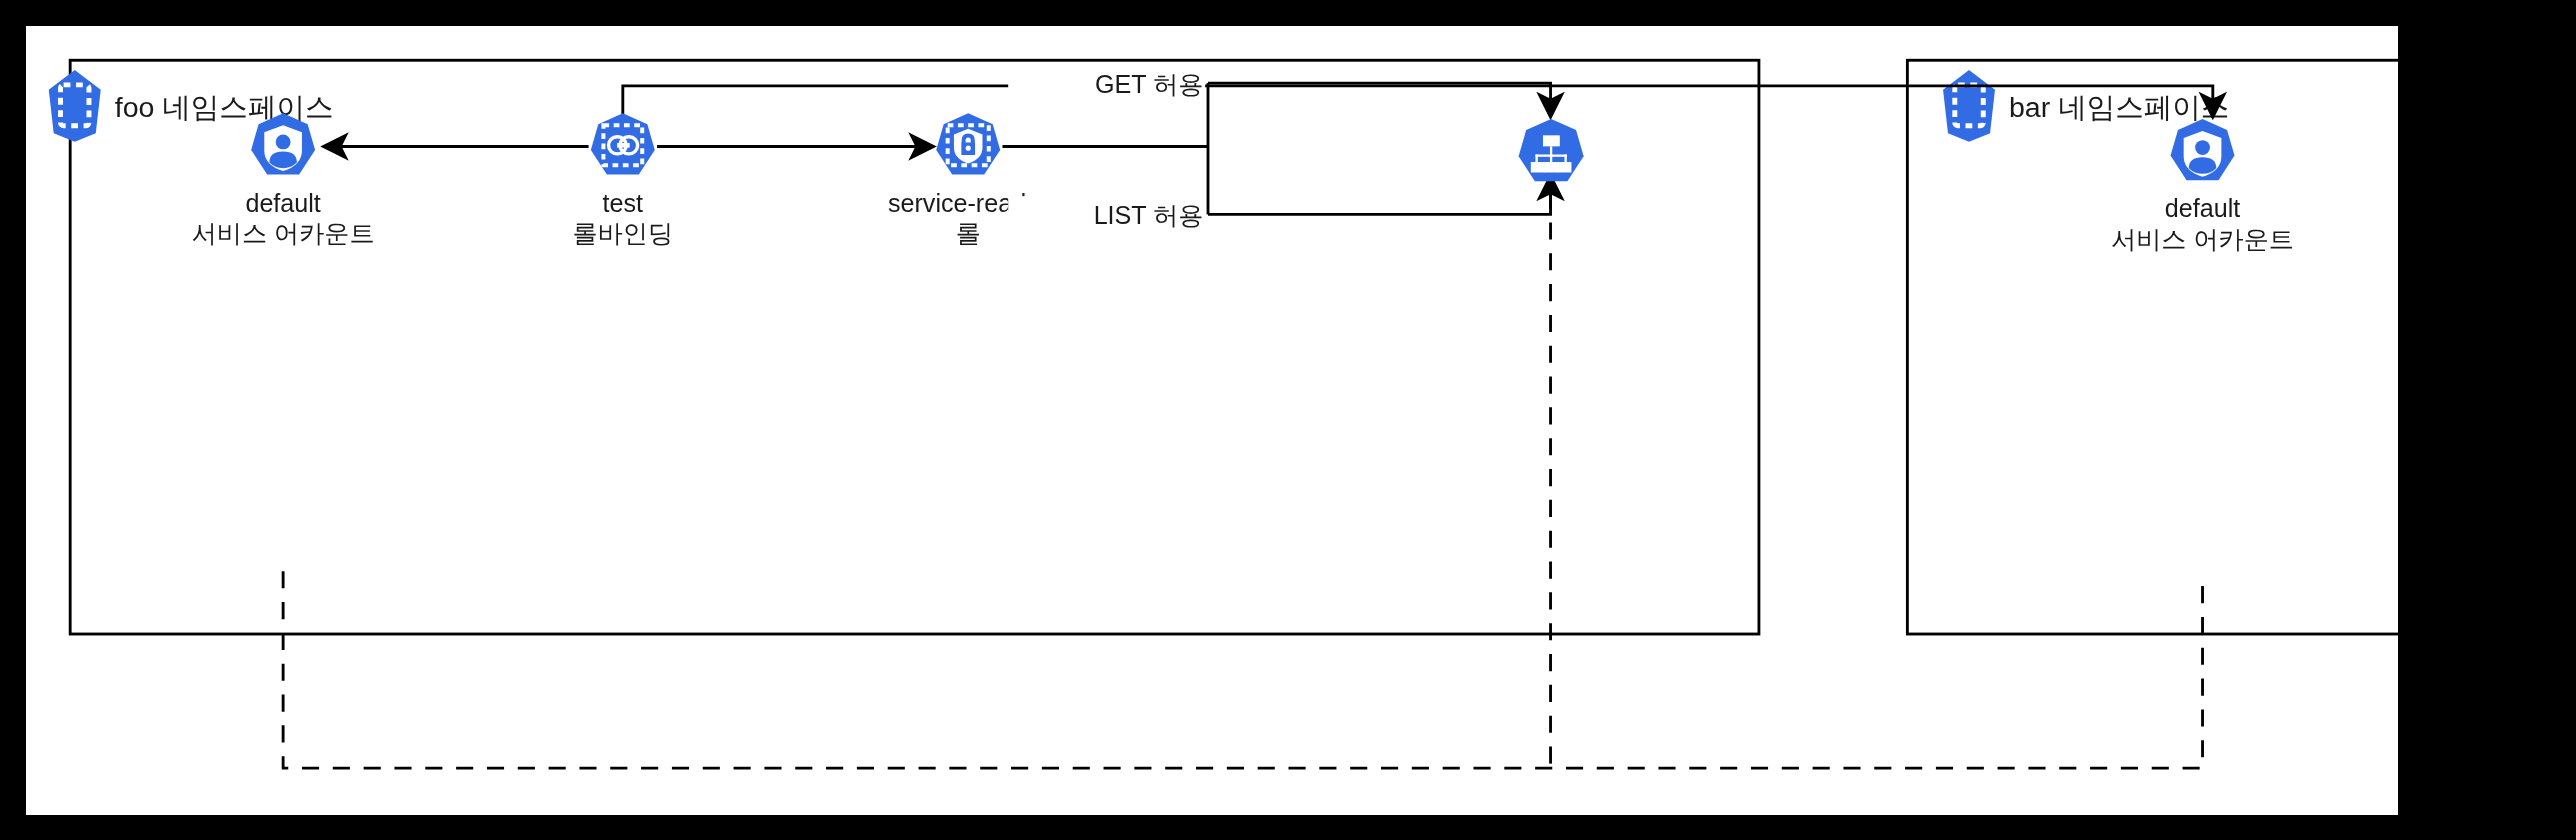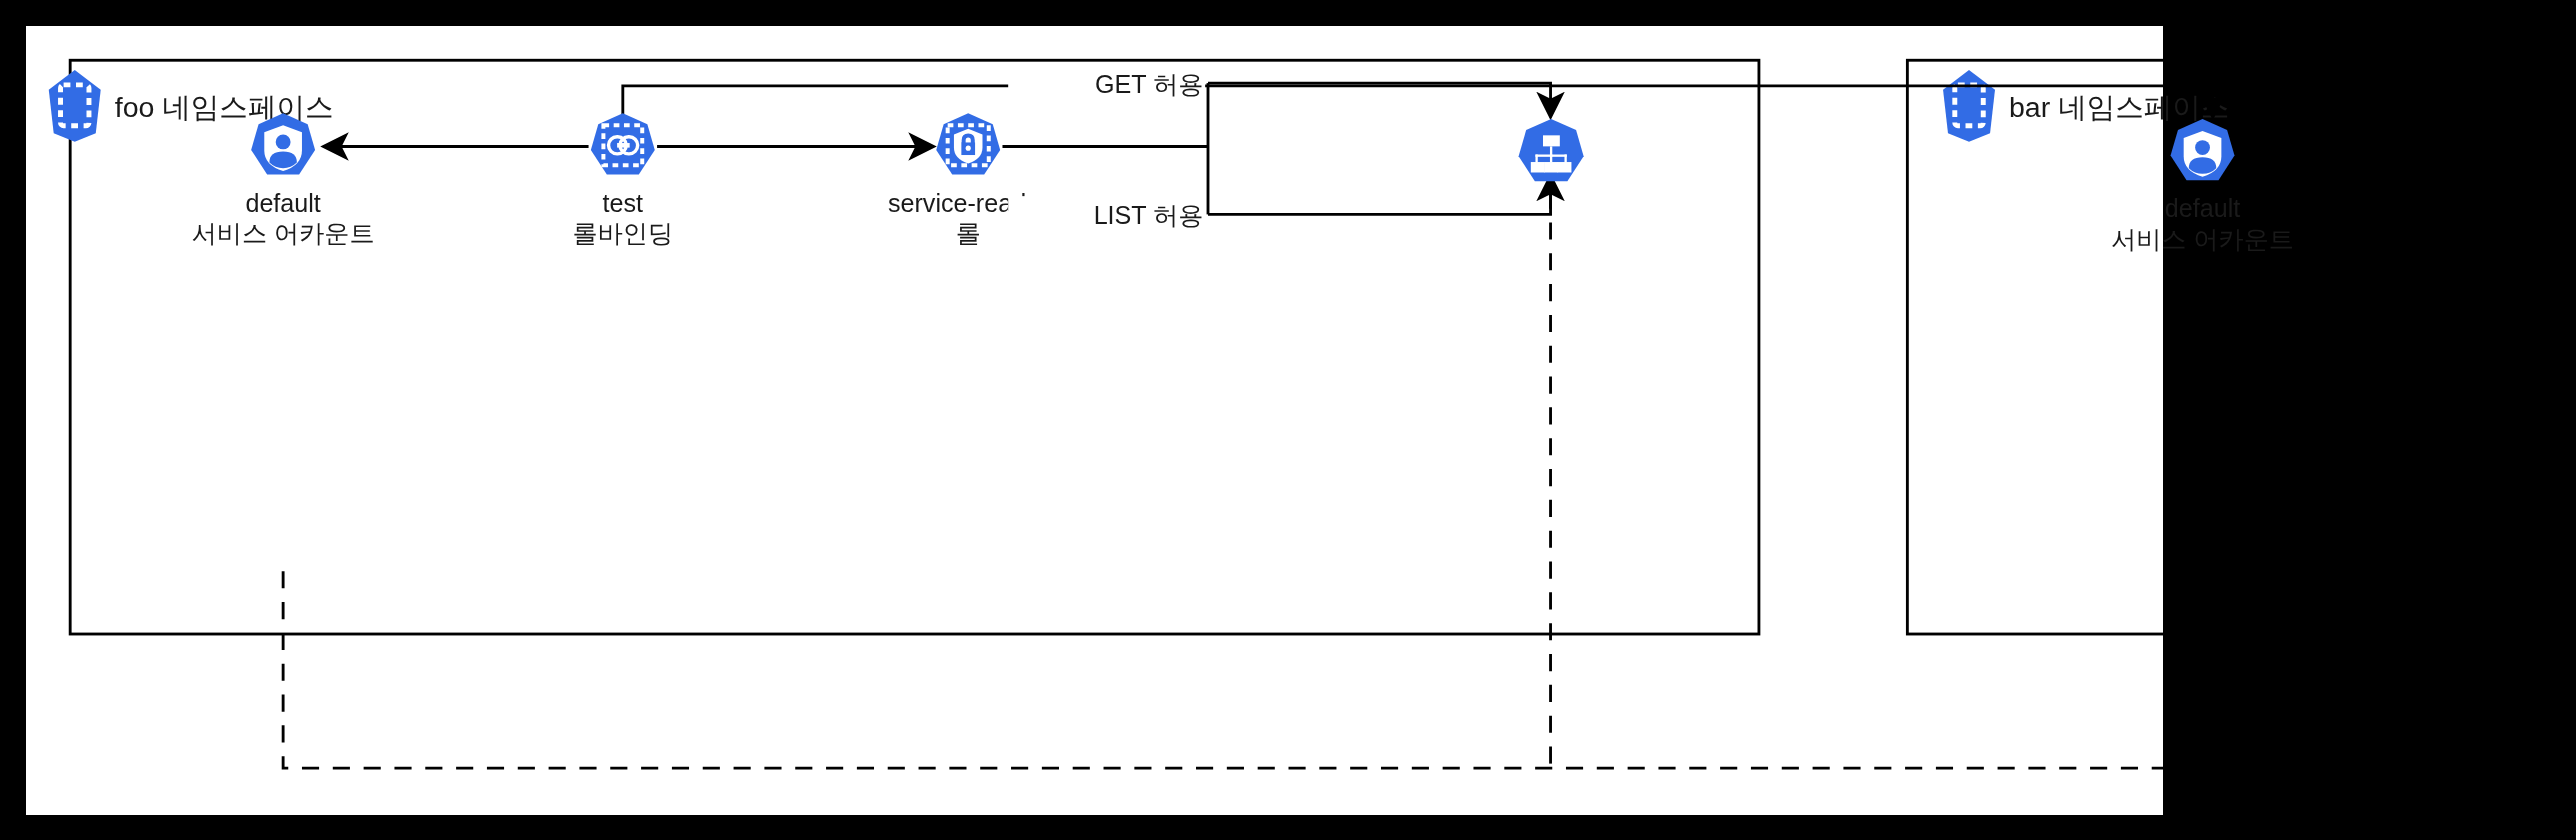--- a/index.html
+++ b/index.html
@@ -10,21 +10,21 @@
   body {
     width: 2576px;
     height: 840px;
     font-family: "Liberation Sans", sans-serif;
     overflow: hidden;
   }
   #canvas {
     position: absolute;
     left: 26px;
     top: 26px;
-    width: 2137px;
+    width: 2372px;
     height: 789px;
     background: #ffffff;
   }
   #diagram {
     position: absolute;
     left: 0;
     top: 0;
     width: 2525px;
     height: 789px;
   }

